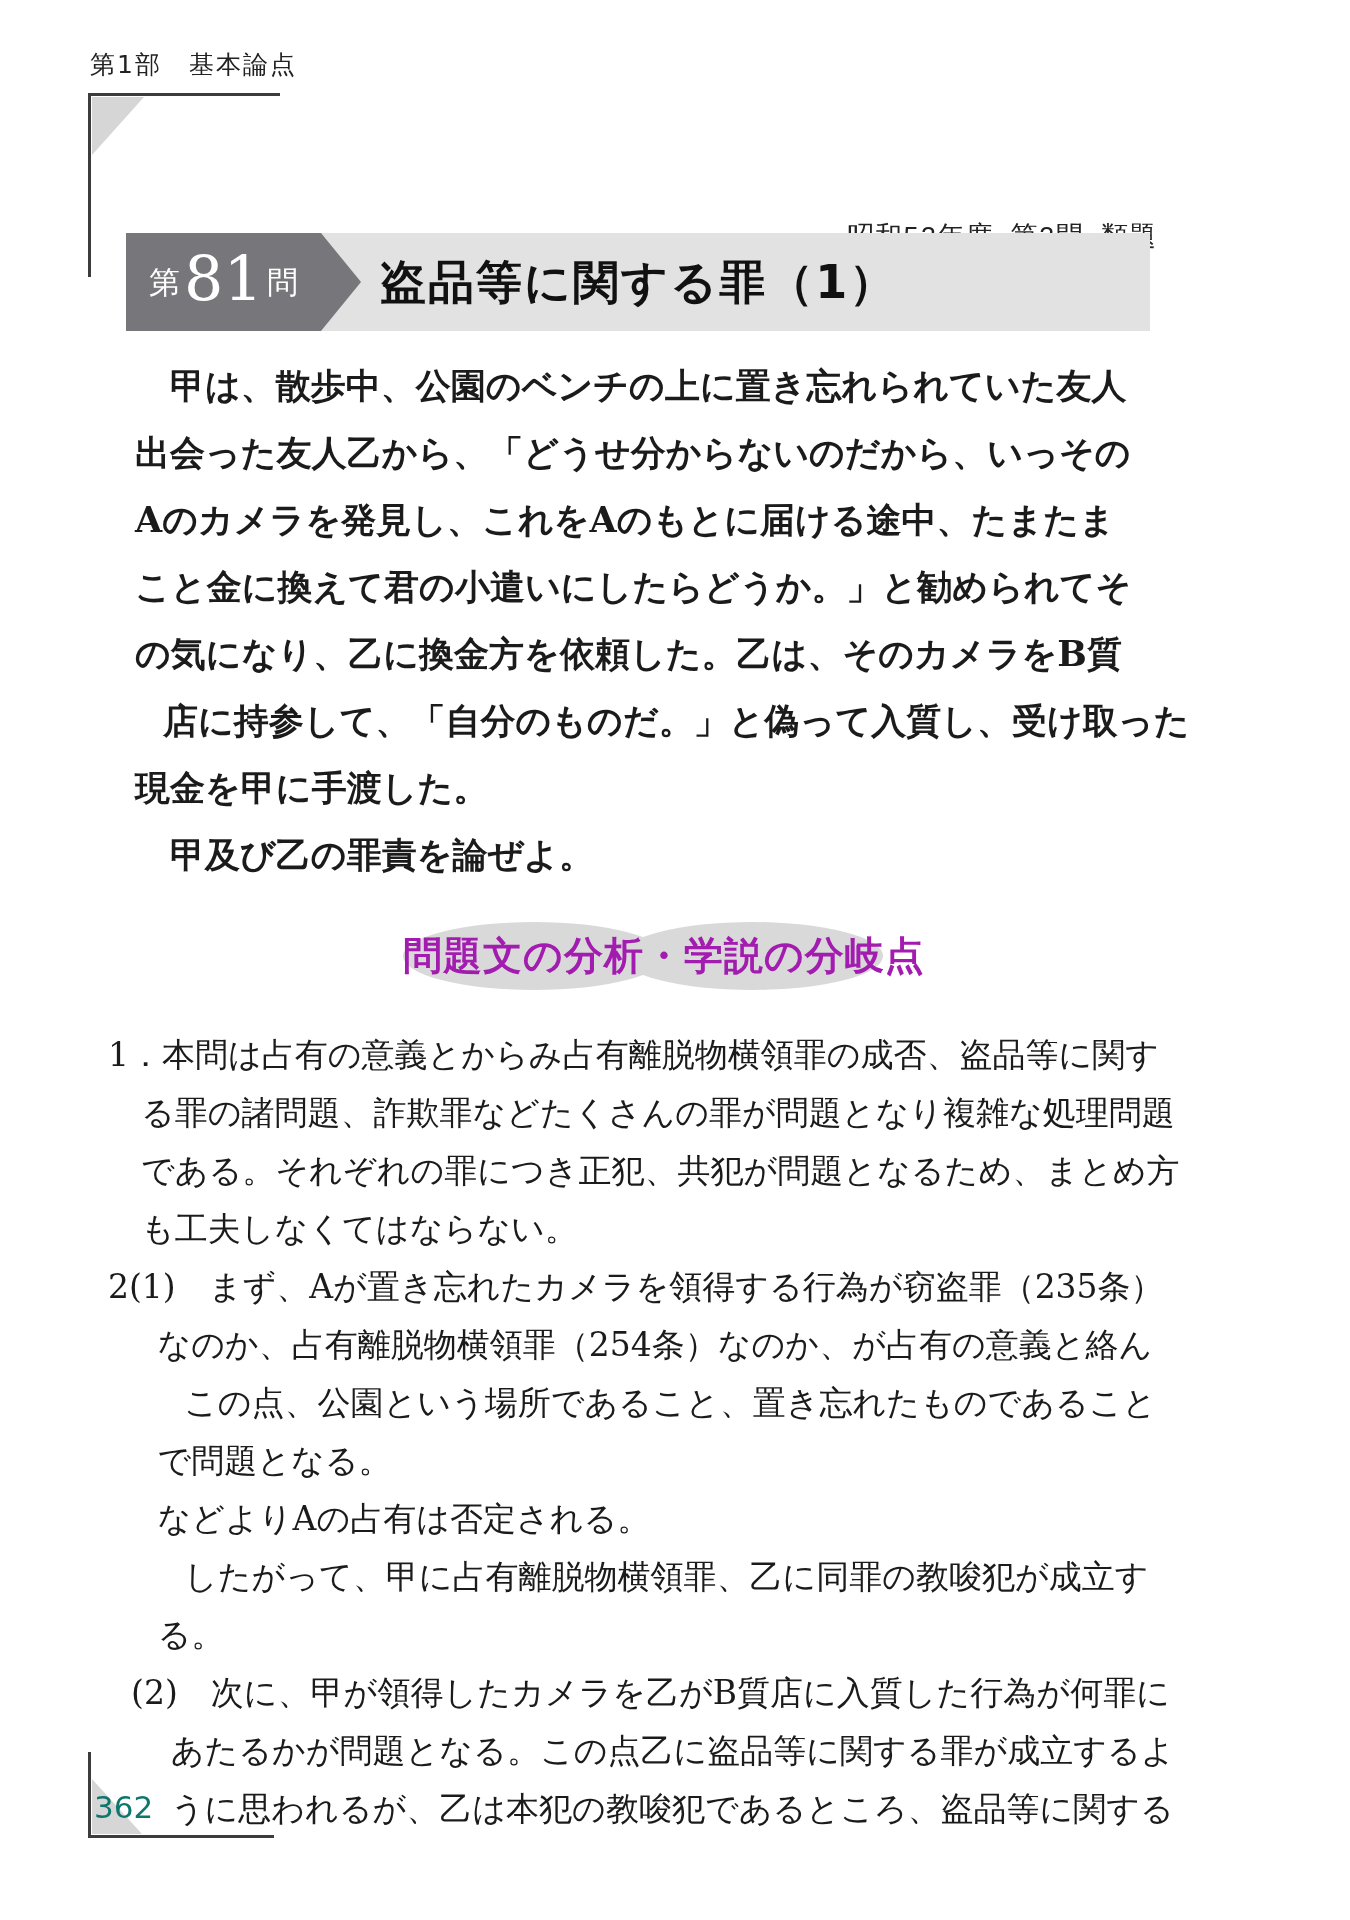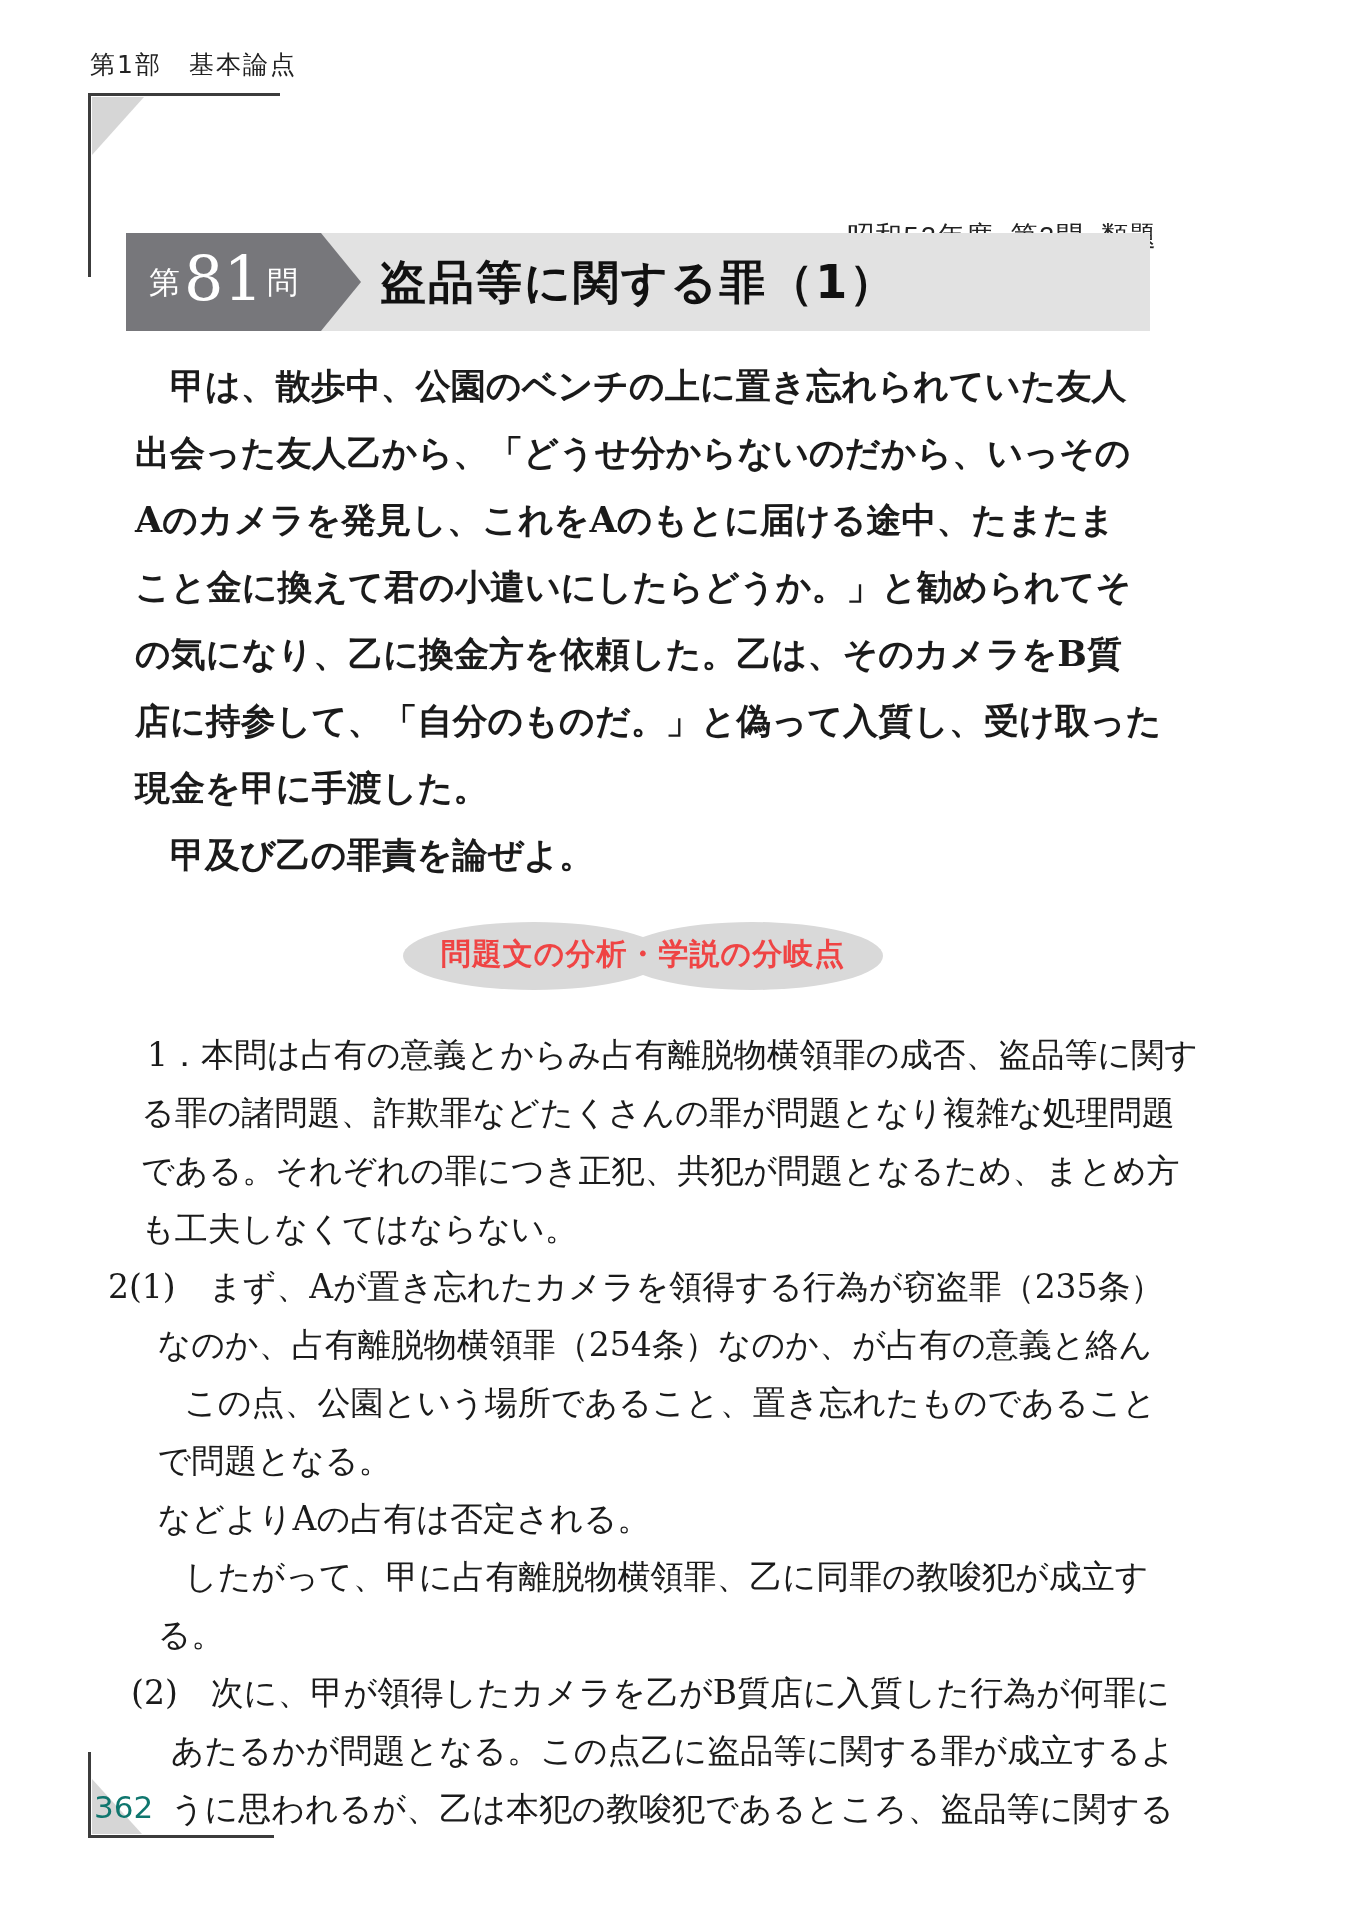--- a/index.html
+++ b/index.html
@@ -51,22 +51,22 @@
   .problem-block{position:absolute;left:135px;top:352px;width:840px;font-weight:bold;font-size:35px;}
   .problem-block .tline{height:67px;line-height:67px;white-space:pre;}
 
   
   .oval-header{position:absolute;left:403px;top:922px;width:480px;height:68px;}
   .oval{position:absolute;top:0;width:262px;height:68px;border-radius:50%;background:var(--oval-bg);}
   .oval-l{left:0;}
   .oval-r{right:0;}
   .oval-text{
     position:absolute;left:0;top:0;width:100%;height:68px;line-height:68px;text-align:center;
-    font-family:Liberation Mono, monospace;font-weight:bold;
-    font-size:30px;letter-spacing:1px;color:#ef4444;white-space:nowrap;
+    font-family:Liberation Serif, serif;font-weight:bold;
+    font-size:39px;letter-spacing:1px;color:#a21caf;white-space:nowrap;
   }
 
   
   .analysis-block{position:absolute;left:108px;top:1026px;width:870px;font-size:33px;}
   .analysis-block .tline{height:58px;line-height:58px;white-space:pre;}
 
   
   .rule-bot-v{position:absolute;left:88px;top:1752px;width:3px;height:86px;background:var(--rule);}
   .rule-bot-h{position:absolute;left:88px;top:1835px;width:186px;height:3px;background:var(--rule);}
   .tri-bot{
@@ -98,33 +98,33 @@
     </div>
     <div class="banner-title">盗品等に関する罪（1）</div>
   </div>
 
   <div class="problem-block" id="problem-lines">
       <div class="tline" style="padding-left: 35px;">甲は、散歩中、公園のベンチの上に置き忘れられていた友人</div>
       <div class="tline" style="padding-left: 0px;">出会った友人乙から、「どうせ分からないのだから、いっその</div>
       <div class="tline" style="padding-left: 0px;">Aのカメラを発見し、これをAのもとに届ける途中、たまたま</div>
       <div class="tline" style="padding-left: 0px;">こと金に換えて君の小遣いにしたらどうか。」と勧められてそ</div>
       <div class="tline" style="padding-left: 0px;">の気になり、乙に換金方を依頼した。乙は、そのカメラをB質</div>
-      <div class="tline" style="padding-left: 0px;">店に持参して、「自分のものだ。」と偽って入質し、受け取った</div>
+      <div class="tline" style="padding-left: 0px; margin-left: 28px;">店に持参して、「自分のものだ。」と偽って入質し、受け取った</div>
       <div class="tline" style="padding-left: 0px;">現金を甲に手渡した。</div>
       <div class="tline" style="padding-left: 35px;">甲及び乙の罪責を論ぜよ。</div>
     </div>
 
   <div class="oval-header">
     <div class="oval oval-l"></div>
     <div class="oval oval-r"></div>
     <div class="oval-text">問題文の分析・学説の分岐点</div>
   </div>
 
   <div class="analysis-block" id="analysis-lines">
-      <div class="tline" style="padding-left: 0px; margin-left: 39px;">1．本問は占有の意義とからみ占有離脱物横領罪の成否、盗品等に関す</div>
+      <div class="tline" style="padding-left: 0px;">1．本問は占有の意義とからみ占有離脱物横領罪の成否、盗品等に関す</div>
       <div class="tline" style="padding-left: 33px;">る罪の諸問題、詐欺罪などたくさんの罪が問題となり複雑な処理問題</div>
       <div class="tline" style="padding-left: 33px;">である。それぞれの罪につき正犯、共犯が問題となるため、まとめ方</div>
       <div class="tline" style="padding-left: 33px;">も工夫しなくてはならない。</div>
       <div class="tline" style="padding-left: 0px;">2(1)　まず、Aが置き忘れたカメラを領得する行為が窃盗罪（235条）</div>
       <div class="tline" style="padding-left: 49.5px;">なのか、占有離脱物横領罪（254条）なのか、が占有の意義と絡ん</div>
       <div class="tline" style="padding-left: 75.9px;">この点、公園という場所であること、置き忘れたものであること</div>
       <div class="tline" style="padding-left: 49.5px;">で問題となる。</div>
       <div class="tline" style="padding-left: 49.5px;">などよりAの占有は否定される。</div>
       <div class="tline" style="padding-left: 75.9px;">したがって、甲に占有離脱物横領罪、乙に同罪の教唆犯が成立す</div>
       <div class="tline" style="padding-left: 49.5px;">る。</div>

